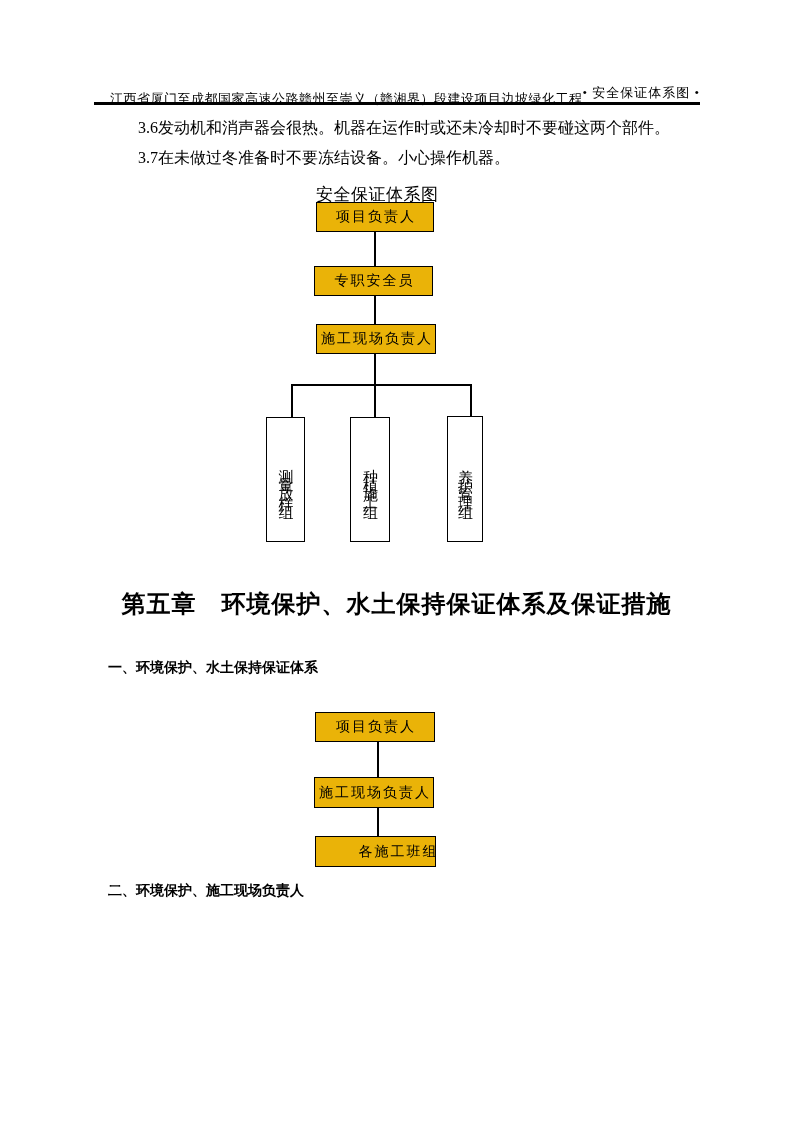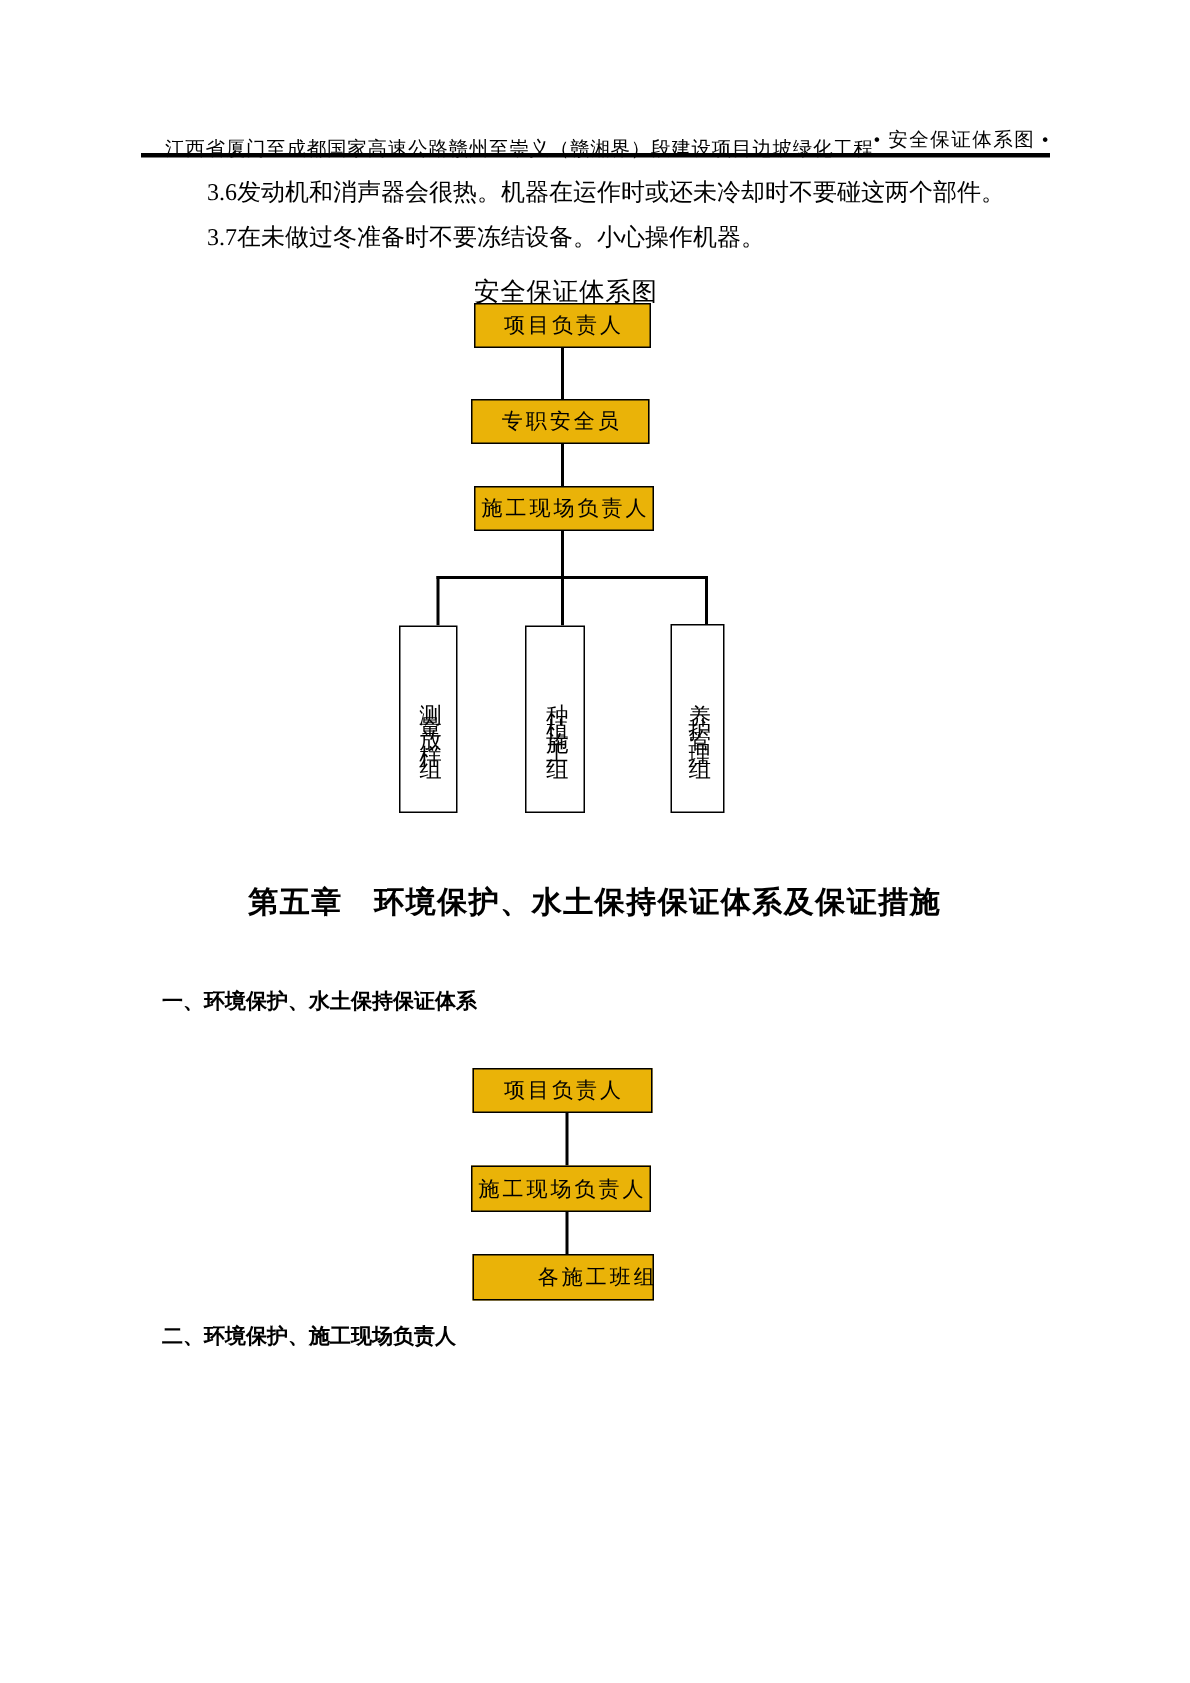--- a/index.html
+++ b/index.html
@@ -95,21 +95,21 @@
   .c1-leaf1 { left: 266px; top: 417px; width: 39px; height: 125px; }
   .c1-leaf2 { left: 350px; top: 417px; width: 40px; height: 125px; }
   .c1-leaf3 { left: 447px; top: 416px; width: 36px; height: 126px; }
 
   
   .chapter-title {
     left: 0; right: 0; top: 588px;
     text-align: center;
     font-family: "Liberation Sans", "DejaVu Sans", sans-serif;
     font-weight: bold;
-    font-size: 20px;
+    font-size: 24px;
     letter-spacing: 1px;
     white-space: nowrap;
   }
   .section-title {
     left: 108px;
     font-family: "Liberation Sans", "DejaVu Sans", sans-serif;
     font-weight: bold;
     font-size: 14px;
     white-space: nowrap;
   }

